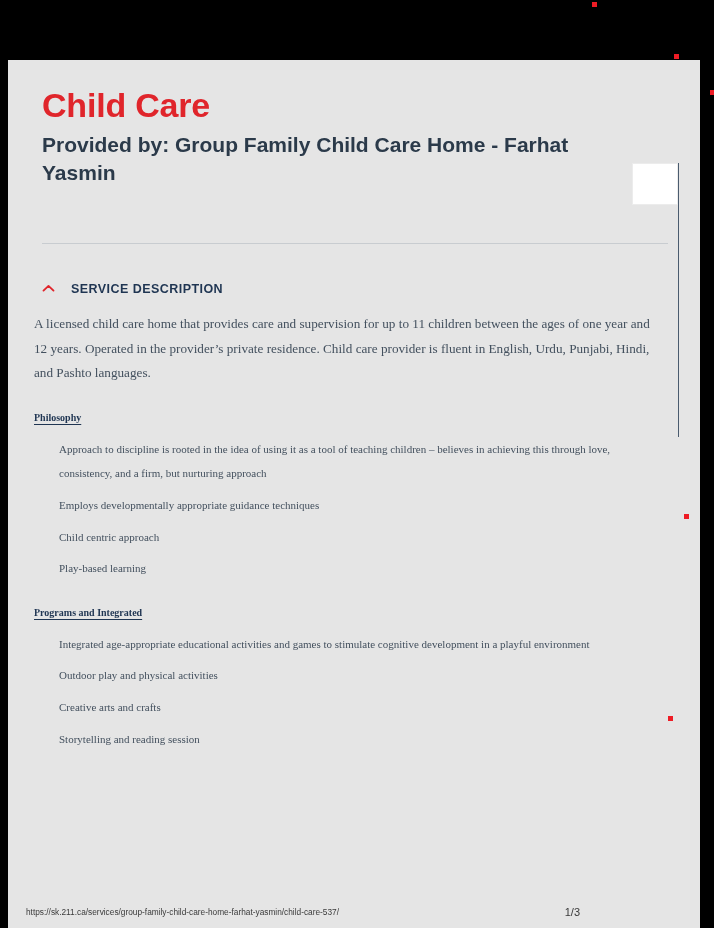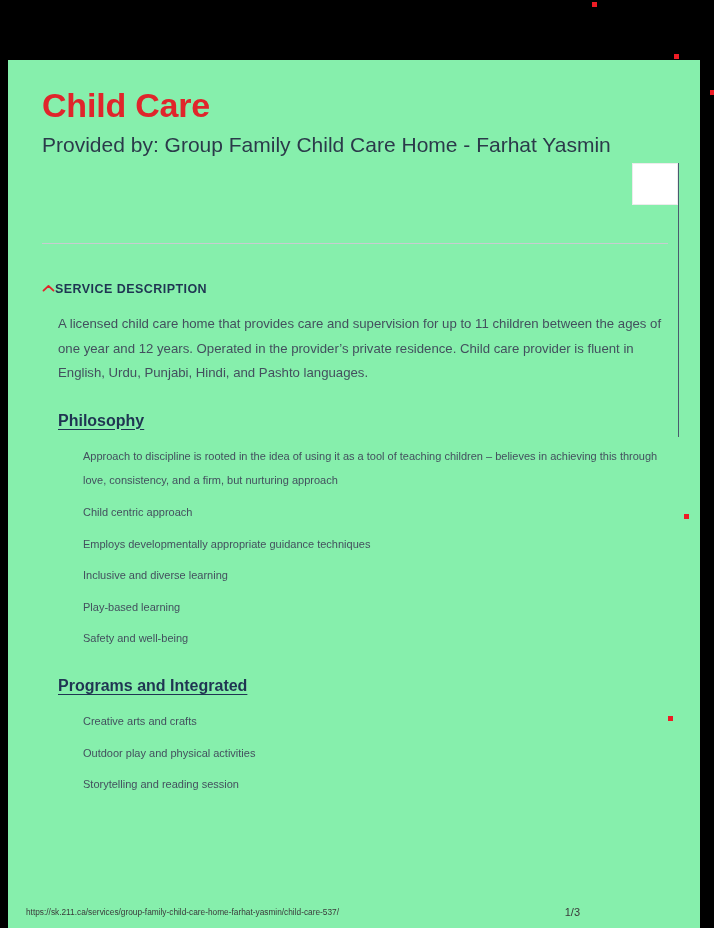--- a/index.html
+++ b/index.html
@@ -35,21 +35,21 @@
     width: 8px; height: 868px;
     background: #000000;
   }
 
   
   .page-sheet {
     position: absolute;
     left: 8px; top: 60px;
     width: 692px;
     height: 868px;
-    background: #86efac;
+    background: #e5e5e5;
     overflow: hidden;
   }
 
   .page-inner {
     position: absolute;
     left: 34px;
     top: 0;
     width: 626px;
   }
 
@@ -60,21 +60,21 @@
     font-size: 34px;
     font-weight: bold;
     line-height: 1.15;
     color: #e0252b;
     letter-spacing: -0.2px;
   }
   .doc-subtitle {
     margin: 0;
     padding-top: 6px;
     font-size: 21px;
-    font-weight: normal;
+    font-weight: bold;
     line-height: 1.33;
     color: #2b3a4a;
     width: 600px;
   }
 
   .header-rule {
     position: absolute;
     left: 34px;
     top: 183px;
     width: 626px;
@@ -82,55 +82,56 @@
     background: #c8ccd0;
   }
 
   
   .section-head {
     position: absolute;
     left: 34px;
     top: 222px;
     display: flex;
     align-items: flex-start;
-    gap: 0;
+    gap: 16px;
   }
   .chevron-up {
     display: inline-block;
     width: 13px;
     height: 13px;
     position: relative;
   }
   .chevron-up svg { display: block; }
   .section-head-label {
     font-size: 12.5px;
     font-weight: bold;
     letter-spacing: 0.45px;
     color: #1f3552;
     text-transform: uppercase;
   }
 
   
   .section-body {
     position: absolute;
-    left: 50px;
+    left: 26px;
     top: 252px;
     width: 620px;
+    font-family: Liberation Serif, serif;
   }
   .lead-paragraph {
     margin: 0;
     font-size: 13.2px;
     line-height: 24.6px;
     color: #43505e;
   }
 
   .sub-heading {
     margin: 0;
     padding-top: 26px;
-    font-size: 16px;
+    font-size: 10px;
     font-weight: bold;
     color: #1f3552;
     text-decoration: underline;
     text-underline-offset: 3px;
   }
 
   .bullet-list {
     list-style: none;
     margin: 0;
     padding: 14px 0 0 25px;
@@ -218,31 +219,30 @@
     </span>
     <span class="section-head-label">SERVICE DESCRIPTION</span>
   </div>
 
   <div class="section-body">
     <p class="lead-paragraph">A licensed child care home that provides care and supervision for up to 11 children between the ages of one year and 12 years. Operated in the provider’s private residence. Child care provider is fluent in English, Urdu, Punjabi, Hindi, and Pashto languages.</p>
 
     <h3 class="sub-heading">Philosophy</h3>
     <ul class="bullet-list">
       <li>Approach to discipline is rooted in the idea of using it as a tool of teaching children – believes in achieving this through love, consistency, and a firm, but nurturing approach</li>
+      <li>Employs developmentally appropriate guidance techniques</li>
       <li>Child centric approach</li>
-      <li>Employs developmentally appropriate guidance techniques</li>
-      <li>Inclusive and diverse learning</li>
       <li>Play-based learning</li>
-      <li>Safety and well-being</li>
     </ul>
 
     <h3 class="sub-heading">Programs and Integrated</h3>
     <ul class="bullet-list">
+      <li>Integrated age-appropriate educational activities and games to stimulate cognitive development in a playful environment</li>
+      <li>Outdoor play and physical activities</li>
       <li>Creative arts and crafts</li>
-      <li>Outdoor play and physical activities</li>
       <li>Storytelling and reading session</li>
     </ul>
   </div>
 
   <div class="tooltip-box"></div>
   <div class="vertical-caret"></div>
 </div>
 
 <div class="print-footer">
   <span class="footer-url">https://sk.211.ca/services/group-family-child-care-home-farhat-yasmin/child-care-537/</span>

